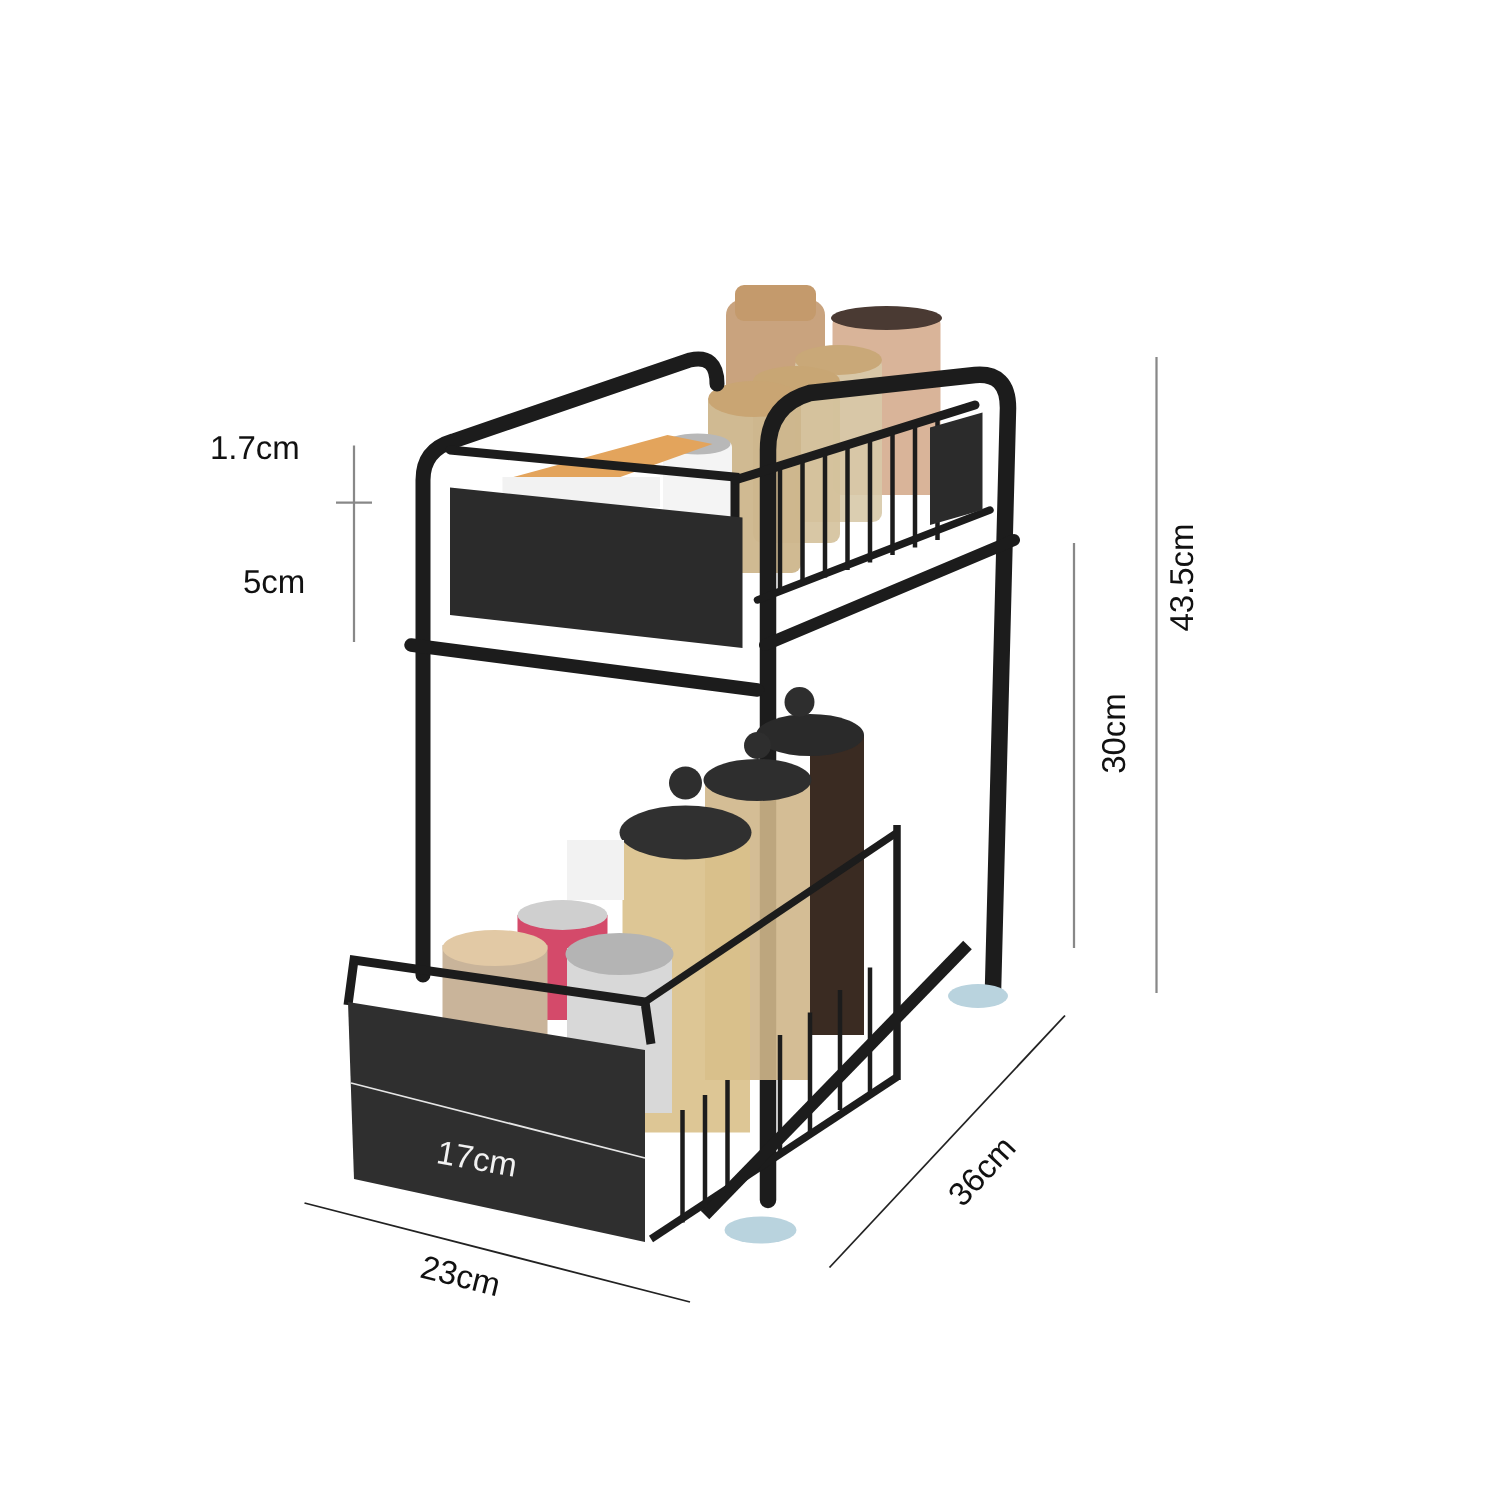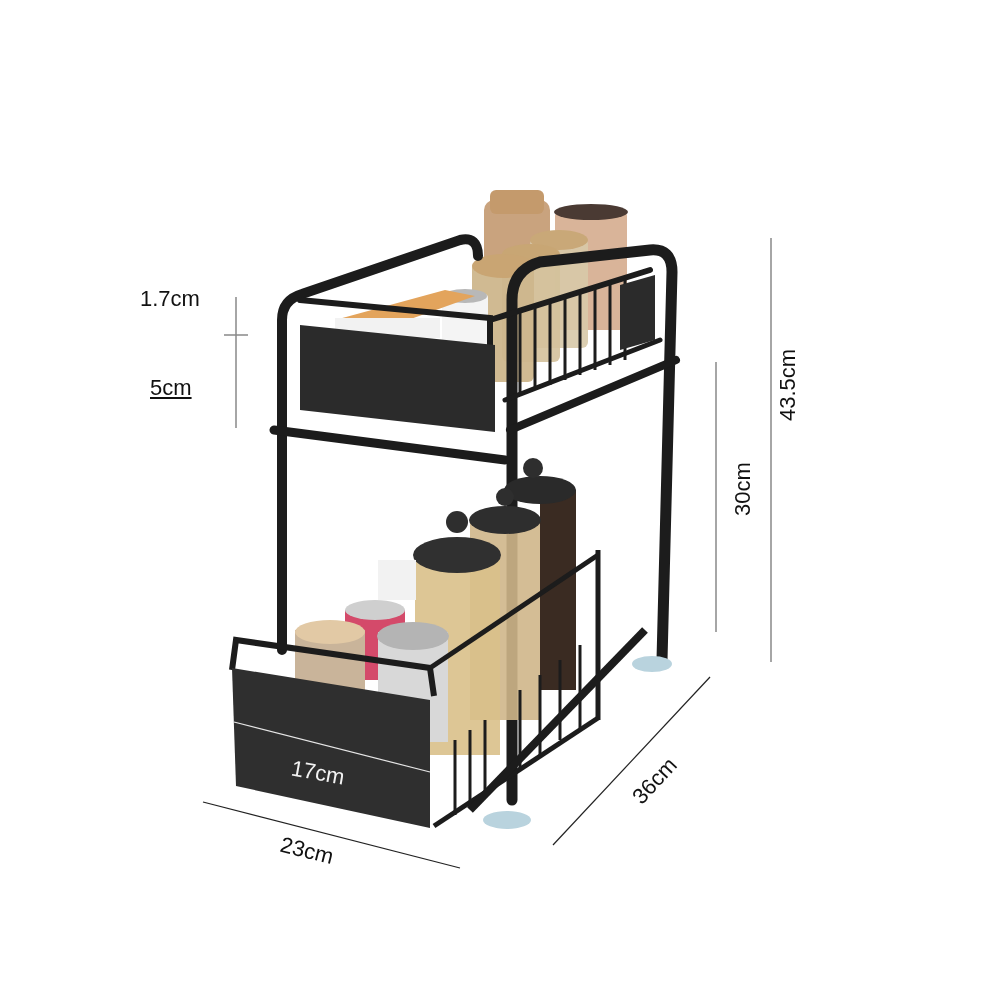--- a/index.html
+++ b/index.html
@@ -101,19 +101,19 @@
       <line x1="716" y1="362" x2="716" y2="632"></line>
       <line x1="771" y1="238" x2="771" y2="662"></line>
     </g>
     <g stroke="#222" stroke-width="1.2">
       <line x1="203" y1="802" x2="460" y2="868"></line>
       <line x1="553" y1="845" x2="710" y2="677"></line>
     </g>
   </svg>
 
   <div class="dim-label" style="left:140px; top:288px;">1.7cm</div>
-  <div class="dim-label" style="left:150px; top:377px;text-decoration:underline;">5cm</div>
+  <div class="dim-label" style="left:162px; top:377px;">5cm</div>
   <div class="dim-label" style="left:752px; top:374px; transform:rotate(-90deg); transform-origin:center;">43.5cm</div>
   <div class="dim-label" style="left:716px; top:478px; transform:rotate(-90deg); transform-origin:center;">30cm</div>
   <div class="dim-label" style="left:628px; top:770px; transform:rotate(-47deg); transform-origin:center;">36cm</div>
   <div class="dim-label" style="left:280px; top:840px; transform:rotate(14deg); transform-origin:center;">23cm</div>
   <div class="dim-label" style="left:291px; top:762px; color:#f2f2f2; transform:rotate(10deg); transform-origin:center;">17cm</div>
 </div>
 
 </body></html>

